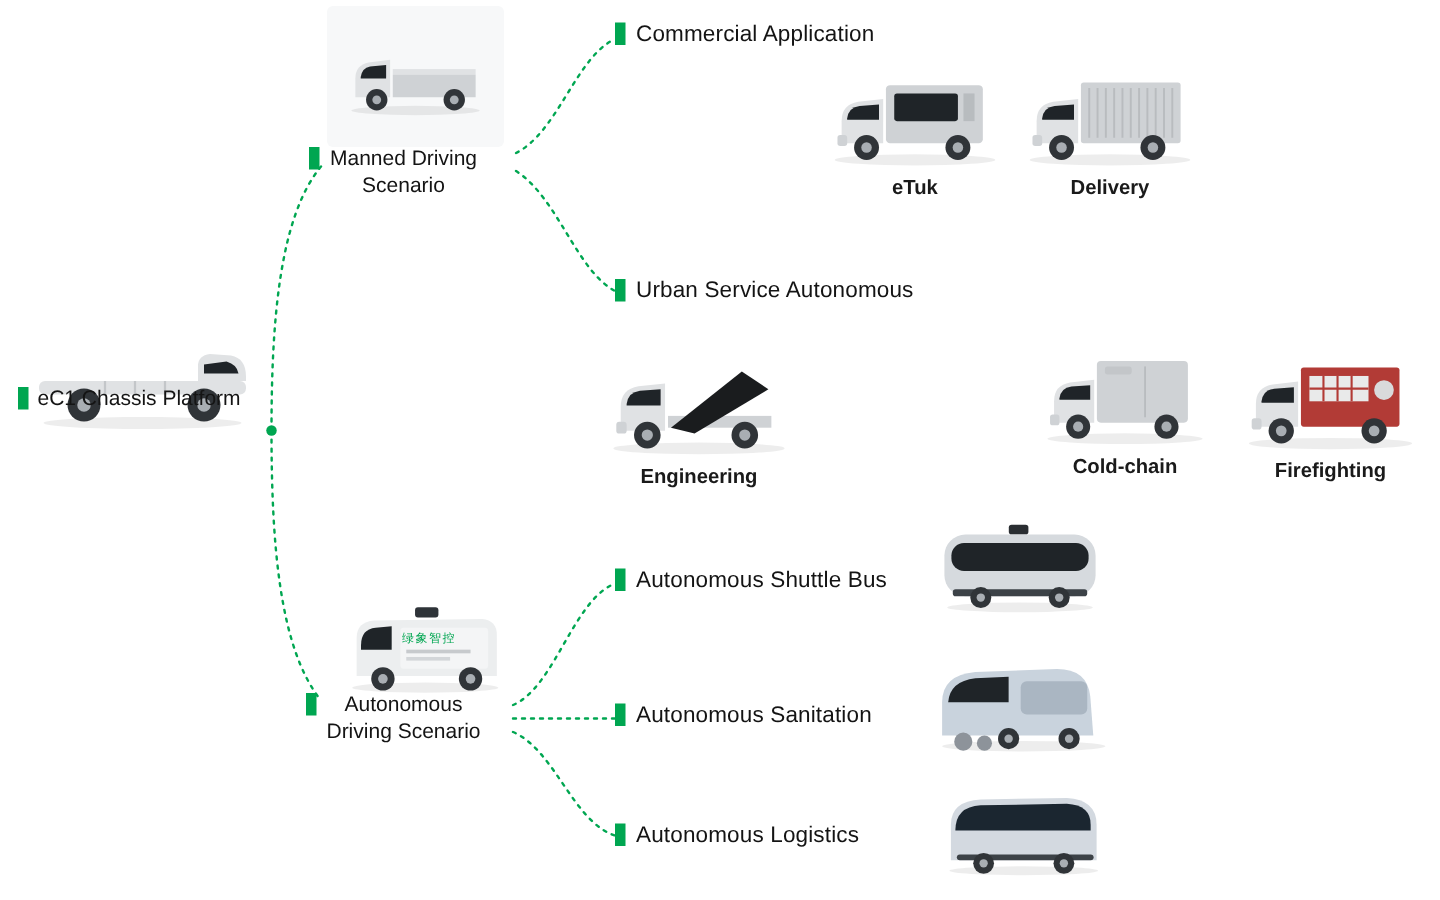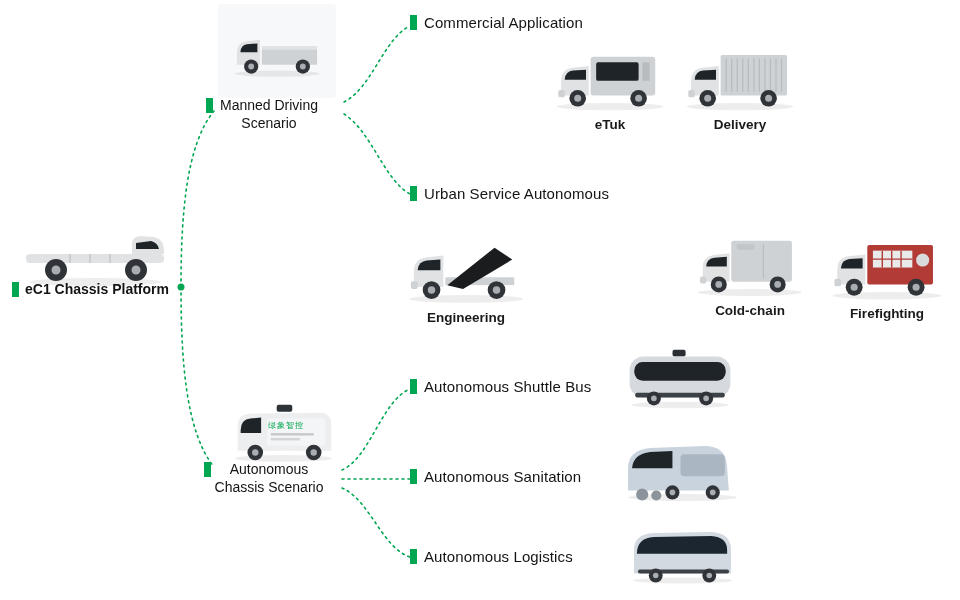--- a/index.html
+++ b/index.html
@@ -16,21 +16,21 @@
   .connectors{position:absolute;inset:0;width:960px;height:600px;pointer-events:none}
   .connectors path{fill:none;stroke:var(--green);stroke-width:1.6;stroke-dasharray:2 4;stroke-linecap:round}
   .connectors circle{fill:var(--green)}
 
   .bullet{display:inline-block;width:7px;height:15px;background:var(--green);flex:none;margin-top:1px}
 
   .heading{position:absolute;display:flex;align-items:flex-start;gap:7px;font-weight:normal;font-size:15px;letter-spacing:.1px;white-space:nowrap}
   .node-label{position:absolute;display:flex;align-items:flex-start;gap:0;font-weight:normal;font-size:14px;line-height:1.25}
   .node-label .txt{text-align:center}
 
-  .root-label{position:absolute;left:12px;top:281px;display:flex;align-items:flex-start;gap:6px;font-weight:bold;font-size:14px;white-space:nowrap}
+  .root-label{position:absolute;left:12px;top:257px;display:flex;align-items:flex-start;gap:6px;font-weight:normal;font-size:14px;white-space:nowrap}
 
   .card{position:absolute;background:#f7f8f9;border-radius:4px;display:flex;align-items:center;justify-content:center}
 
   .vcol{position:absolute;display:flex;flex-direction:column;align-items:center}
   .vcol svg{width:100%;height:auto;display:block}
   .vname{margin-top:5px;font-size:13.5px;font-weight:bold;color:#1a1a1a;white-space:nowrap}
 
   .vimg{position:absolute}
   .vimg svg{width:100%;height:auto;display:block}
 
@@ -109,21 +109,21 @@
       <rect fill="#d3d6d9" x="44" y="39" width="30" height="2.5"></rect>
       <circle class="tr" cx="28" cy="54" r="8"></circle>
         <circle class="hb" cx="28" cy="54" r="3.3"></circle>
       <circle class="tr" cx="88" cy="54" r="8"></circle>
         <circle class="hb" cx="88" cy="54" r="3.3"></circle>
     </svg>
     <div class="van-brand">绿象智控</div>
   </div>
   <div class="node-label" style="left:204px;top:461px;width:140px">
     <span class="bullet"></span>
-    <span class="txt" style="width:116px">Autonomous Chassis Scenario</span>
+    <span class="txt" style="width:116px">Autonomous Driving Scenario</span>
   </div>
 
   <div class="heading" style="left:410px;top:14px">
     <span class="bullet"></span>
     <span>Commercial Application</span>
   </div>
 
 
   <div class="vcol" style="left:550px;top:42px;width:120px">
     <svg viewBox="0 0 130 76">

